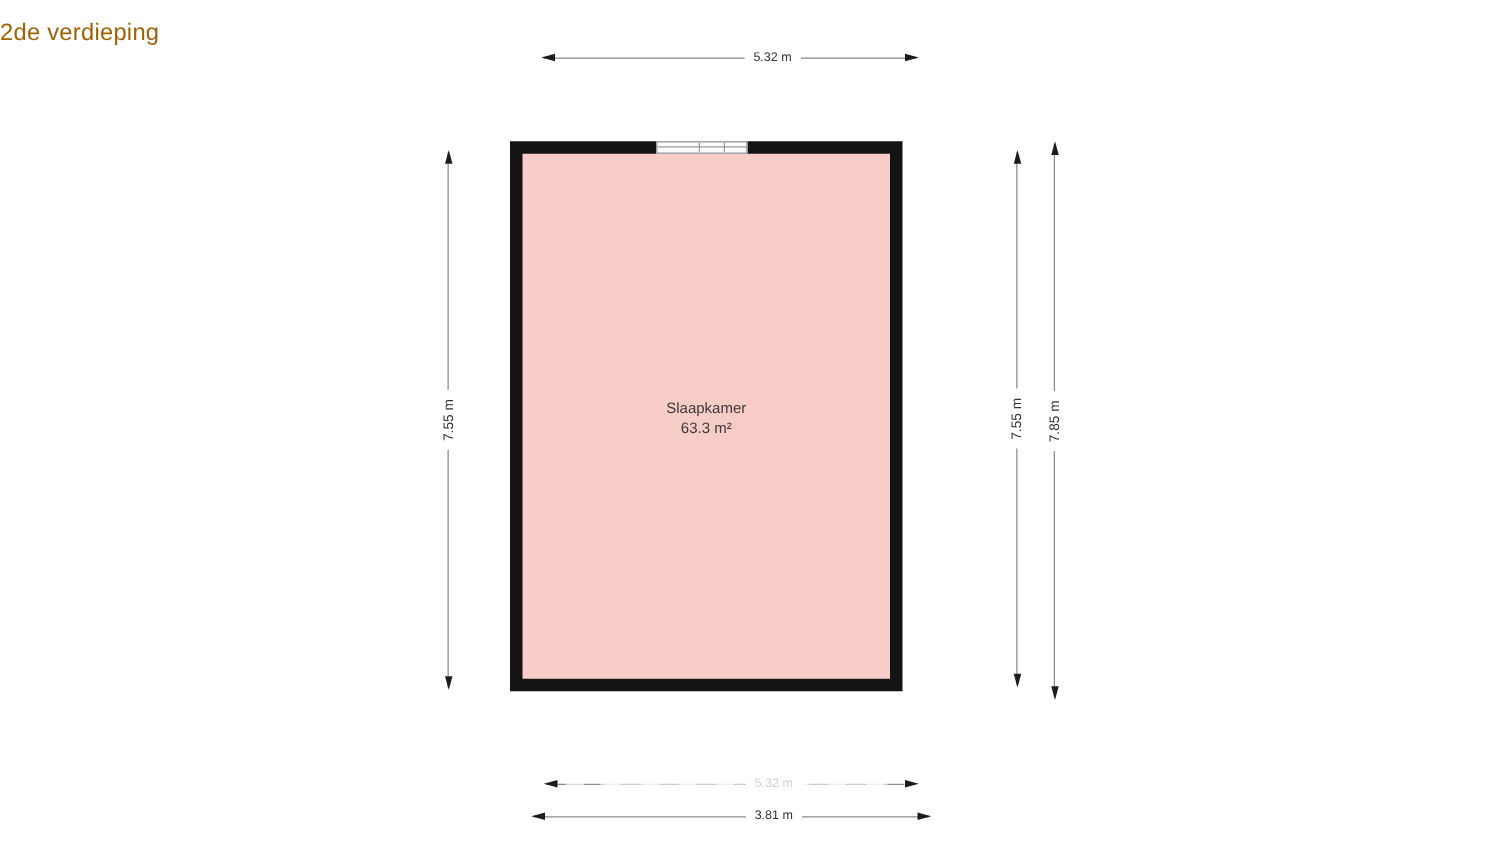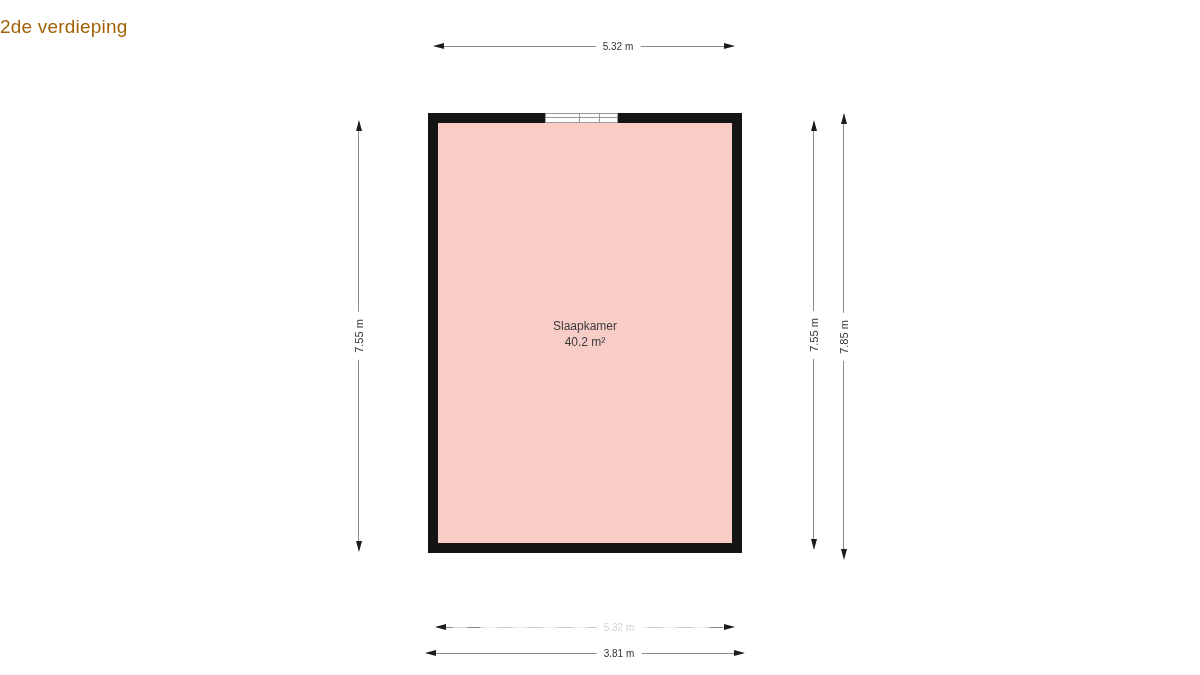--- a/index.html
+++ b/index.html
@@ -15,21 +15,21 @@
   
   .plan-title{
     position:absolute;left:0;right:0;top:16px;
     text-align:left;
     font-size:19px;color:#a16207;
     letter-spacing:.2px;
   }
 
   
   .room{
-    position:absolute;left:428px;top:113px;width:314px;height:440px;
+    position:absolute;left:408px;top:113px;width:314px;height:440px;
     background:#141414;
   }
   .room-inner{
     position:absolute;inset:10px;
     background:#f8cdc8;
   }
   .room-label{
     position:absolute;left:0;right:0;top:205px;
     text-align:center;color:#3a3a3a;
     font-size:12px;line-height:16px;
@@ -111,21 +111,21 @@
 
   <div class="room">
     <div class="room-inner"></div>
     <div class="window">
       <span class="mid"></span>
       <span class="tick t1"></span>
       <span class="tick t2"></span>
     </div>
     <div class="room-label">
       <div>Slaapkamer</div>
-      <div>40.2 m²</div>
+      <div>63.3 m²</div>
     </div>
   </div>
 
   <div class="dim-v dim-left">
     <span class="line"></span>
     <span class="ah top"></span>
     <span class="ah bottom"></span>
     <span class="lbl">7.55 m</span>
   </div>
 

